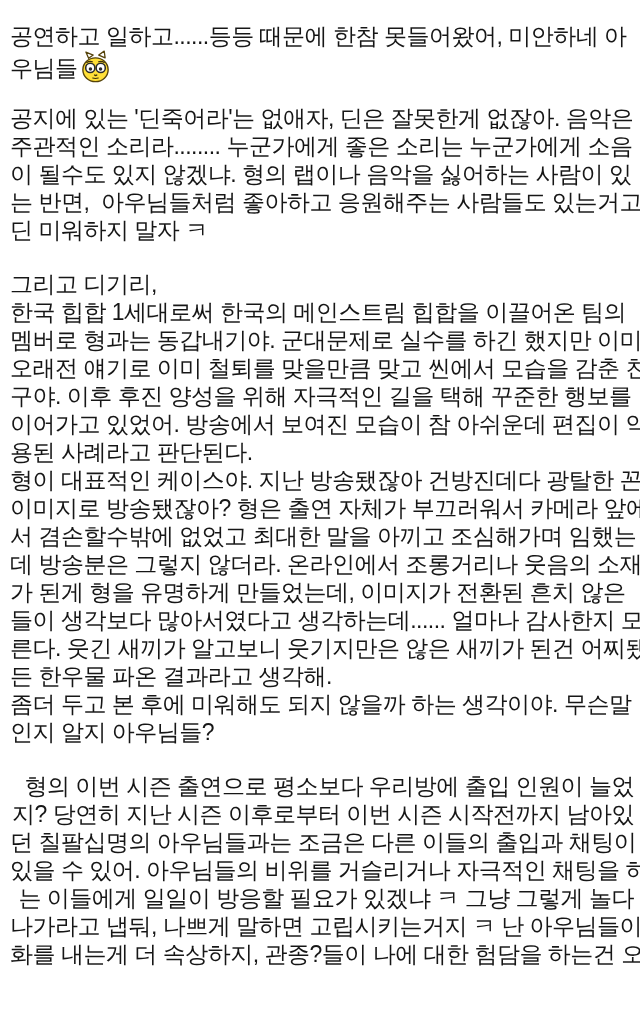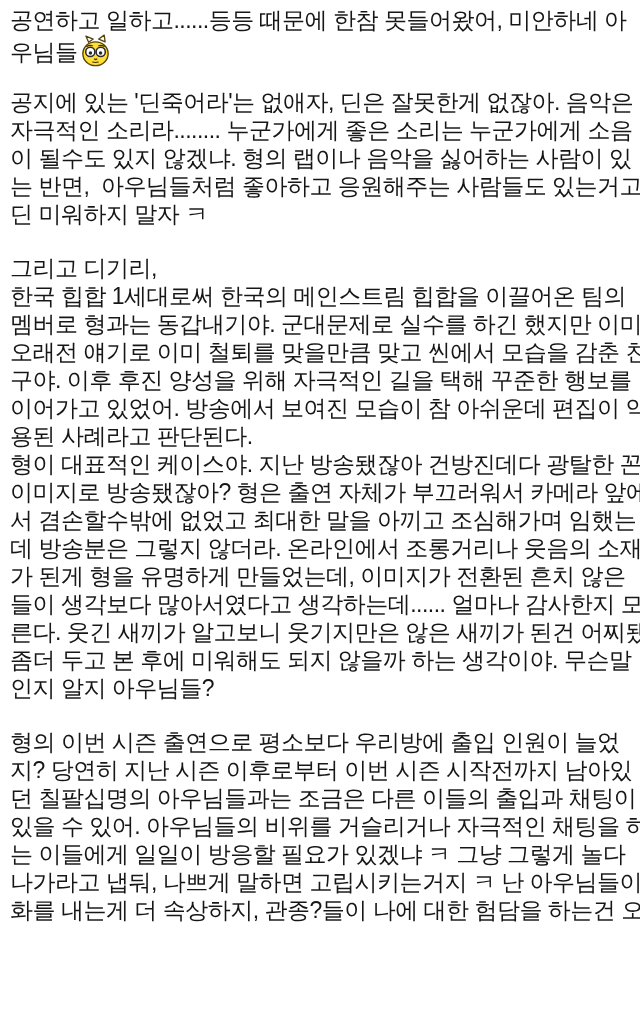--- a/index.html
+++ b/index.html
@@ -19,24 +19,25 @@
     padding: 6px 6px 0 10px;
     font-family: "Liberation Sans", "DejaVu Sans", sans-serif;
     font-size: 23px;
     font-weight: 500;
     line-height: 28px;
     letter-spacing: -0.5px;
     color: #161616;
     text-align: left;
   }
   .paragraph {
-    margin: 0 0 26px 0;
+    margin: 16px 0 26px 0;
   }
   .paragraph:last-child {
     margin-bottom: 0;
+    text-align: right;
   }
   .line {
     height: 28px;
     white-space: pre;
     overflow: visible;
   }
   .emoji {
     display: inline-block;
     width: 33px;
     height: 34px;
@@ -65,40 +66,41 @@
     <circle cx="23.7" cy="19.5" r="5" fill="#ffffff" stroke="#2b2b2b" stroke-width="1.7"></circle>
     <circle cx="12.5" cy="20.8" r="1.9" fill="#2b2b2b"></circle>
     <circle cx="23.5" cy="20.8" r="1.9" fill="#2b2b2b"></circle>
 
     <path d="M17 27.3 q1.2 0.9 2.4 0" fill="none" stroke="#3c3008" stroke-width="1.5" stroke-linecap="round"></path>
     <path d="M15 30.5 q3 1 6 0" fill="none" stroke="#3c3008" stroke-width="1.2" stroke-linecap="round"></path>
   </svg></div>
       </div>
       <div class="paragraph">
         <div class="line">공지에 있는 '딘죽어라'는 없애자, 딘은 잘못한게 없잖아. 음악은</div>
-        <div class="line">자극적인 소리라........ 누군가에게 좋은 소리는 누군가에게 소음</div>
+        <div class="line">주관적인 소리라........ 누군가에게 좋은 소리는 누군가에게 소음</div>
         <div class="line">이 될수도 있지 않겠냐. 형의 랩이나 음악을 싫어하는 사람이 있</div>
         <div class="line">는 반면,  아우님들처럼 좋아하고 응원해주는 사람들도 있는거고.</div>
         <div class="line">딘 미워하지 말자 ㅋ</div>
       </div>
       <div class="paragraph">
         <div class="line">그리고 디기리,</div>
         <div class="line">한국 힙합 1세대로써 한국의 메인스트림 힙합을 이끌어온 팀의</div>
         <div class="line">멤버로 형과는 동갑내기야. 군대문제로 실수를 하긴 했지만 이미</div>
         <div class="line">오래전 얘기로 이미 철퇴를 맞을만큼 맞고 씬에서 모습을 감춘 친</div>
         <div class="line">구야. 이후 후진 양성을 위해 자극적인 길을 택해 꾸준한 행보를</div>
         <div class="line">이어가고 있었어. 방송에서 보여진 모습이 참 아쉬운데 편집이 악</div>
         <div class="line">용된 사례라고 판단된다.</div>
         <div class="line">형이 대표적인 케이스야. 지난 방송됐잖아 건방진데다 광탈한 꼰대</div>
         <div class="line">이미지로 방송됐잖아? 형은 출연 자체가 부끄러워서 카메라 앞에</div>
         <div class="line">서 겸손할수밖에 없었고 최대한 말을 아끼고 조심해가며 임했는</div>
         <div class="line">데 방송분은 그렇지 않더라. 온라인에서 조롱거리나 웃음의 소재</div>
         <div class="line">가 된게 형을 유명하게 만들었는데, 이미지가 전환된 흔치 않은</div>
         <div class="line">들이 생각보다 많아서였다고 생각하는데...... 얼마나 감사한지 모</div>
         <div class="line">른다. 웃긴 새끼가 알고보니 웃기지만은 않은 새끼가 된건 어찌됐</div>
+        <div class="line">든 한우물 파온 결과라고 생각해.</div>
         <div class="line">좀더 두고 본 후에 미워해도 되지 않을까 하는 생각이야. 무슨말</div>
         <div class="line">인지 알지 아우님들?</div>
       </div>
       <div class="paragraph">
         <div class="line">형의 이번 시즌 출연으로 평소보다 우리방에 출입 인원이 늘었</div>
         <div class="line">지? 당연히 지난 시즌 이후로부터 이번 시즌 시작전까지 남아있</div>
         <div class="line">던 칠팔십명의 아우님들과는 조금은 다른 이들의 출입과 채팅이</div>
         <div class="line">있을 수 있어. 아우님들의 비위를 거슬리거나 자극적인 채팅을 하</div>
         <div class="line">는 이들에게 일일이 방응할 필요가 있겠냐 ㅋ 그냥 그렇게 놀다</div>
         <div class="line">나가라고 냅둬, 나쁘게 말하면 고립시키는거지 ㅋ 난 아우님들이</div>

